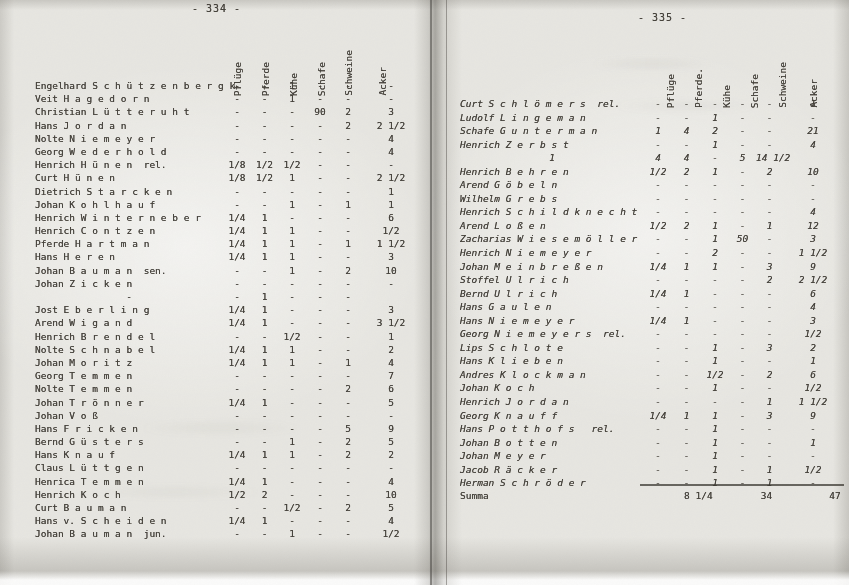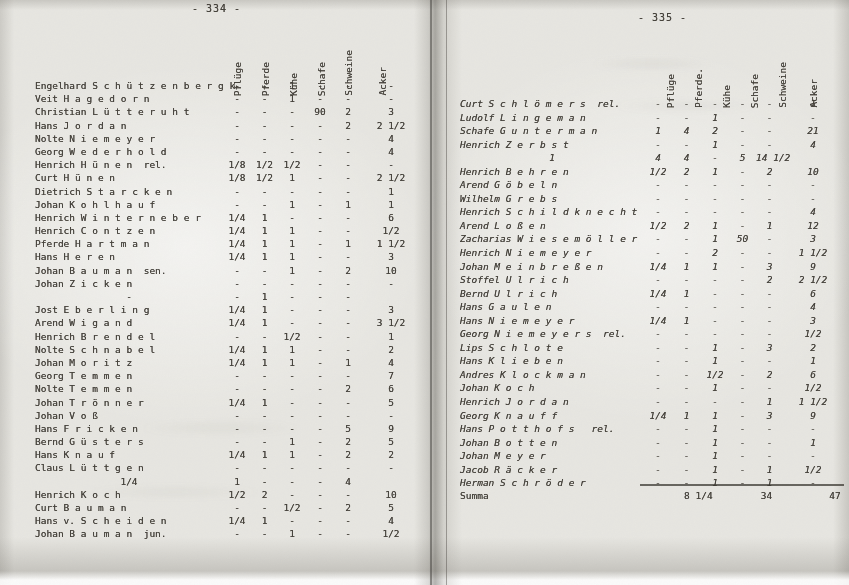--- a/index.html
+++ b/index.html
@@ -345,20 +345,21 @@
         <div class="row">
           <span class="name">Claus L ü t t g e n</span>
           <span class="val">-</span>
           <span class="val">-</span>
           <span class="val">-</span>
           <span class="val">-</span>
           <span class="val">-</span>
           <span class="val">-</span>
         </div>
         <div class="row">
+          <span class="name">Henrica T e m m e n</span>
           <span class="val">1/4</span>
           <span class="val">1</span>
           <span class="val">-</span>
           <span class="val">-</span>
           <span class="val">-</span>
           <span class="val">4</span>
         </div>
         <div class="row">
           <span class="name">Henrich K o c h</span>
           <span class="val">1/2</span>

